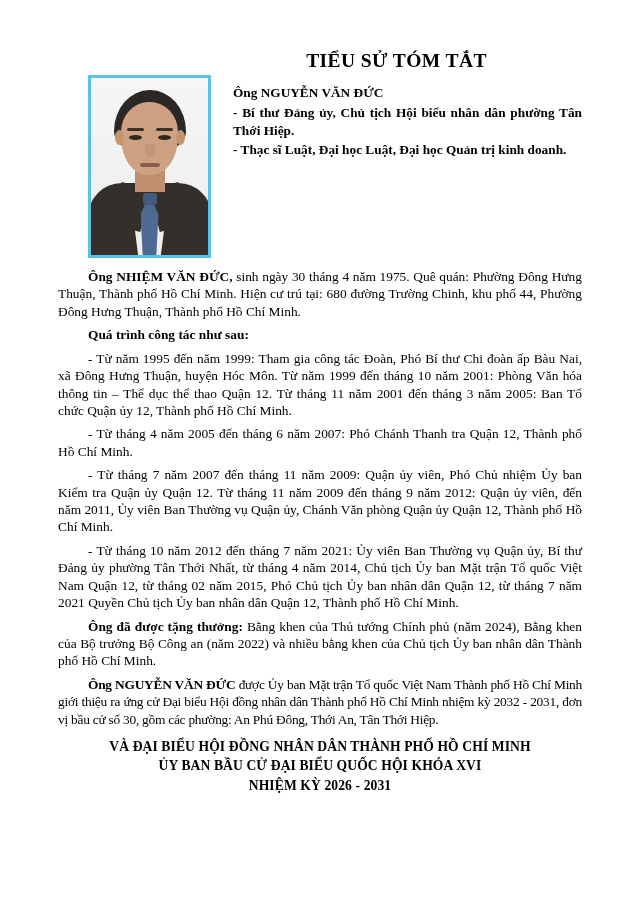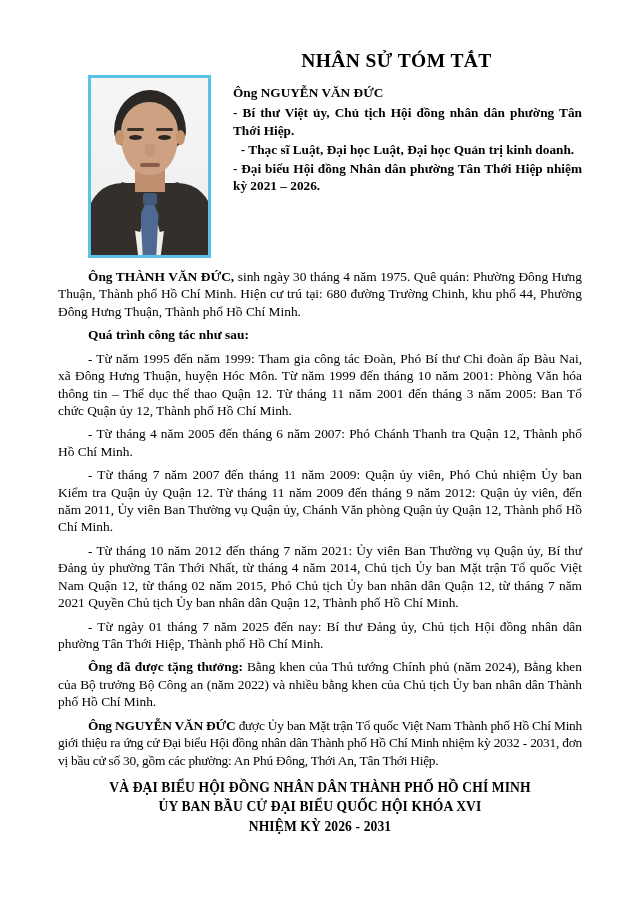--- a/index.html
+++ b/index.html
@@ -202,21 +202,21 @@
     text-align: justify;
     text-justify: inter-word;
   }
   .hdr-line.lead {
     margin-bottom: 3px;
     text-align: left;
   }
   .hdr-line.spread {
     text-align: justify;
   }
-  .hdr-line.noj { text-align: center; }
+  .hdr-line.noj { text-align: left; }
 
   
   .body-block {
     margin-top: 10px;
   }
   p.para {
     margin: 0 0 0 0;
     font-size: 13.4px;
     line-height: 1.30;
     text-align: justify;
@@ -264,50 +264,48 @@
           <div class="p-brow-r"></div>
           <div class="p-eye-l"></div>
           <div class="p-eye-r"></div>
           <div class="p-nose"></div>
           <div class="p-mouth"></div>
         </div>
       </div>
     </div>
 
     <div class="header-col">
-      <div class="doc-title">NHÂN SỬ TÓM TẮT</div>
+      <div class="doc-title">TIỂU SỬ TÓM TẮT</div>
 
       <div class="hdr-line lead">Ông NGUYỄN VĂN ĐỨC</div>
 
-      <div class="hdr-line spread">- Bí thư Việt ủy, Chủ tịch Hội đồng nhân dân phường Tân Thới Hiệp.</div>
+      <div class="hdr-line spread">- Bí thư Đảng ủy, Chủ tịch Hội biểu nhân dân phường Tân Thới Hiệp.</div>
 
       <div class="hdr-line noj">- Thạc sĩ Luật, Đại học Luật, Đại học Quản trị kinh doanh.</div>
 
-      <div class="hdr-line spread">- Đại biểu Hội đồng Nhân dân phường Tân Thới Hiệp nhiệm kỳ 2021 – 2026.</div>
 
 
 
     </div>
   </div>
 
   <div class="body-block">
 
     <p class="para">
-      <span class="b">Ông THÀNH VĂN ĐỨC,</span><span> sinh ngày 30 tháng 4 năm 1975. Quê quán: Phường Đông Hưng Thuận, Thành phố Hồ Chí Minh. Hiện cư trú tại: 680 đường Trường Chinh, khu phố 44, Phường Đông Hưng Thuận, Thành phố Hồ Chí Minh.</span>
+      <span class="b">Ông NHIỆM VĂN ĐỨC,</span><span> sinh ngày 30 tháng 4 năm 1975. Quê quán: Phường Đông Hưng Thuận, Thành phố Hồ Chí Minh. Hiện cư trú tại: 680 đường Trường Chinh, khu phố 44, Phường Đông Hưng Thuận, Thành phố Hồ Chí Minh.</span>
     </p>
 
     <p class="para">
       <span class="b">Quá trình công tác như sau:</span>
     </p>
 
     <p class="para">- Từ năm 1995 đến năm 1999: Tham gia công tác Đoàn, Phó Bí thư Chi đoàn ấp Bàu Nai, xã Đông Hưng Thuận, huyện Hóc Môn. Từ năm 1999 đến tháng 10 năm 2001: Phòng Văn hóa thông tin – Thể dục thể thao Quận 12. Từ tháng 11 năm 2001 đến tháng 3 năm 2005: Ban Tổ chức Quận ủy 12, Thành phố Hồ Chí Minh.</p>
     <p class="para">- Từ tháng 4 năm 2005 đến tháng 6 năm 2007: Phó Chánh Thanh tra Quận 12, Thành phố Hồ Chí Minh.</p>
     <p class="para">- Từ tháng 7 năm 2007 đến tháng 11 năm 2009: Quận ủy viên, Phó Chủ nhiệm Ủy ban Kiểm tra Quận ủy Quận 12. Từ tháng 11 năm 2009 đến tháng 9 năm 2012: Quận ủy viên, đến năm 2011, Ủy viên Ban Thường vụ Quận ủy, Chánh Văn phòng Quận ủy Quận 12, Thành phố Hồ Chí Minh.</p>
     <p class="para">- Từ tháng 10 năm 2012 đến tháng 7 năm 2021: Ủy viên Ban Thường vụ Quận ủy, Bí thư Đảng ủy phường Tân Thới Nhất, từ tháng 4 năm 2014, Chủ tịch Ủy ban Mặt trận Tổ quốc Việt Nam Quận 12, từ tháng 02 năm 2015, Phó Chủ tịch Ủy ban nhân dân Quận 12, từ tháng 7 năm 2021 Quyền Chủ tịch Ủy ban nhân dân Quận 12, Thành phố  Hồ Chí Minh.</p>
-    <p class="para">- Từ ngày 01 tháng 7 năm 2025 đến nay: Bí thư Đảng ủy, Chủ tịch Hội đồng nhân dân phường Tân Thới Hiệp, Thành phố Hồ Chí Minh.</p>
 
     <p class="para">
       <span class="b">Ông đã được tặng thưởng:</span><span> Bằng khen của Thủ tướng Chính phủ (năm 2024), Bằng khen của Bộ trưởng Bộ Công an (năm 2022) và nhiều bằng khen của Chủ tịch Ủy ban nhân dân Thành phố Hồ Chí Minh.</span>
     </p>
 
     <p class="para tight">
       <span class="b">Ông NGUYỄN VĂN ĐỨC</span><span> được Ủy ban Mặt trận Tổ quốc Việt Nam Thành phố Hồ Chí Minh giới thiệu ra ứng cử Đại biểu Hội đồng nhân dân Thành phố Hồ Chí Minh nhiệm kỳ 2032 - 2031, đơn vị bầu cử số 30, gồm các phường: An Phú Đông, Thới An, Tân Thới Hiệp.</span>
     </p>
   </div>
 

